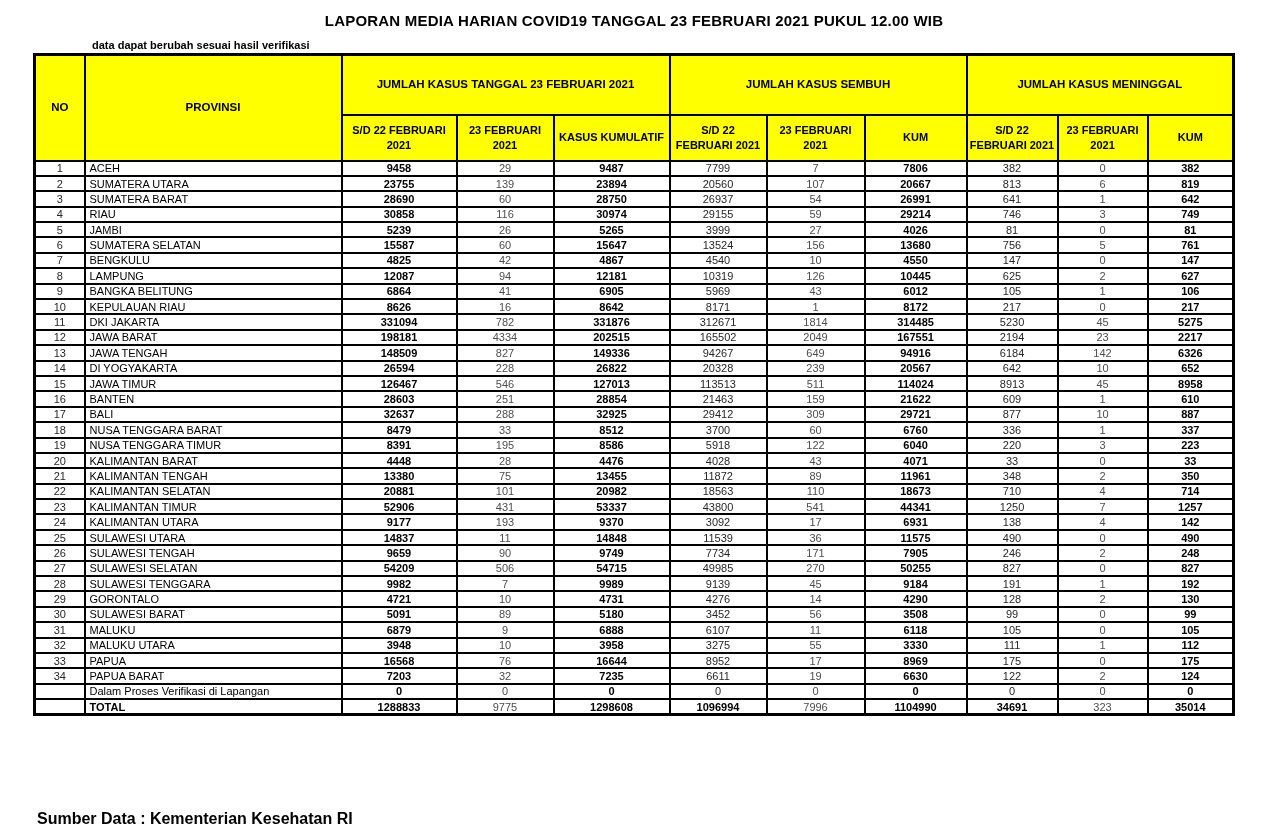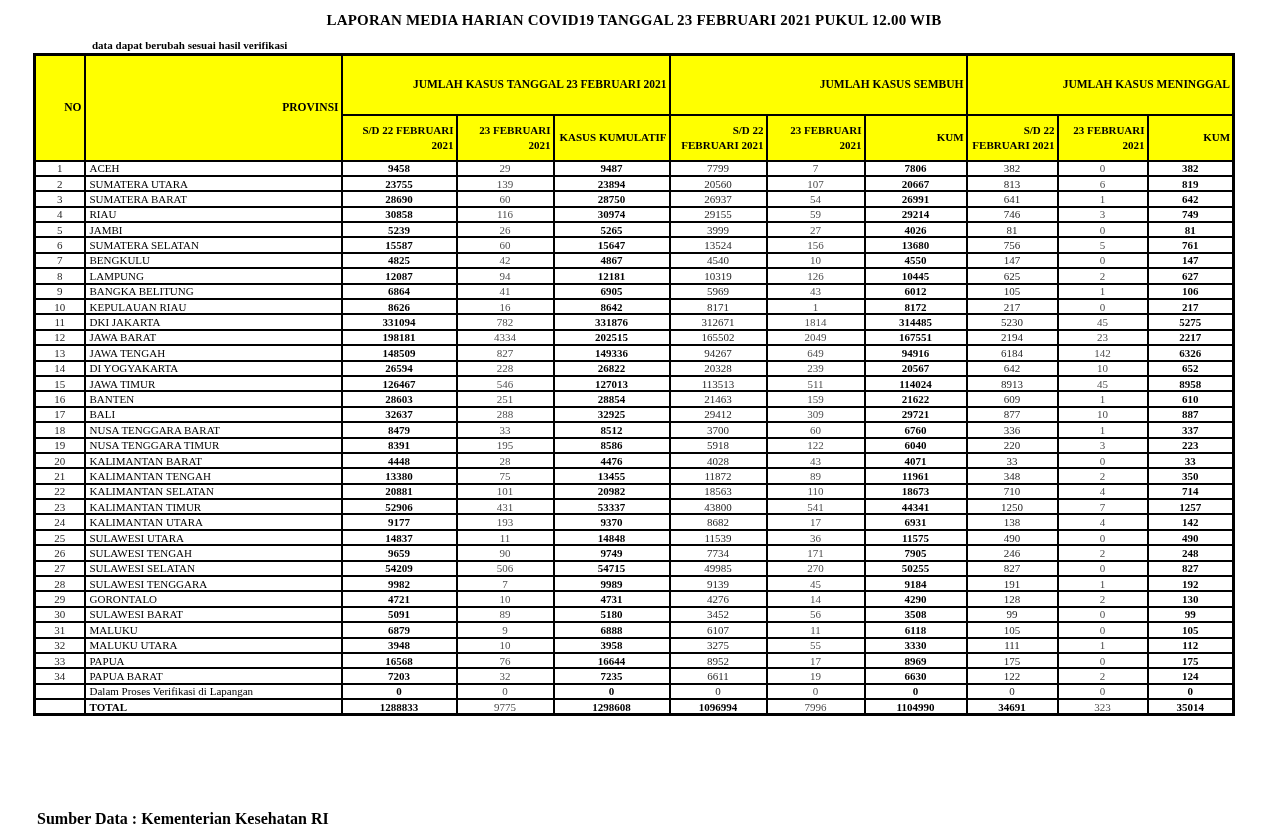--- a/index.html
+++ b/index.html
@@ -1,37 +1,37 @@
 <!DOCTYPE html>
 <html><head>
 <meta charset="utf-8">
 <style>
   * { margin:0; padding:0; box-sizing:border-box; }
   html,body { background:#ffffff; }
   .page {
     position:relative; width:1268px; height:834px; background:#ffffff;
-    font-family:Liberation Serif, serif; color:#000; overflow:hidden;
+    font-family:Liberation Sans, sans-serif; color:#000; overflow:hidden;
   }
   .title {
     position:absolute; top:12px; left:0; width:100%;
     text-align:center; font-size:15px; font-weight:bold; letter-spacing:.2px;
   }
   .note {
     position:absolute; top:39px; left:80px;
     font-size:11px; font-weight:bold;margin-left:12px;
   }
   .report-table {
     position:absolute; top:53px; left:33px; width:1201px;
     border-collapse:collapse; table-layout:fixed;
     border:3px solid #000;
   }
   .report-table th, .report-table td { border:2px solid #000; }
   .report-table th {
     background:#FFFF00; font-weight:bold; font-size:11px; line-height:1.35;
-    text-align:right; vertical-align:middle; padding:2px;
+    text-align:center; vertical-align:middle; padding:2px;
   }
   th.group-h { height:60px; font-size:11.5px; }
   th.sub-h   { height:46px; }
   .report-table td {
     height:15.4px; font-size:11px; line-height:1.1;
     text-align:center; vertical-align:middle; padding:0 2px;
     white-space:nowrap; overflow:hidden;
   }
   td.c-prov { text-align:left; padding-left:4px;border-radius:7px; }
   td.c-no { color:#262626; }
@@ -385,21 +385,21 @@
           <td class="c-num v-reg">1250</td>
           <td class="c-num v-gray">7</td>
           <td class="c-num v-bold">1257</td>
         </tr>
         <tr>
           <td class="c-no">24</td>
           <td class="c-prov">KALIMANTAN UTARA</td>
           <td class="c-num v-bold">9177</td>
           <td class="c-num v-gray">193</td>
           <td class="c-num v-bold">9370</td>
-          <td class="c-num v-reg">8682</td>
+          <td class="c-num v-reg">3092</td>
           <td class="c-num v-gray">17</td>
           <td class="c-num v-bold">6931</td>
           <td class="c-num v-reg">138</td>
           <td class="c-num v-gray">4</td>
           <td class="c-num v-bold">142</td>
         </tr>
         <tr>
           <td class="c-no">25</td>
           <td class="c-prov">SULAWESI UTARA</td>
           <td class="c-num v-bold">14837</td>

